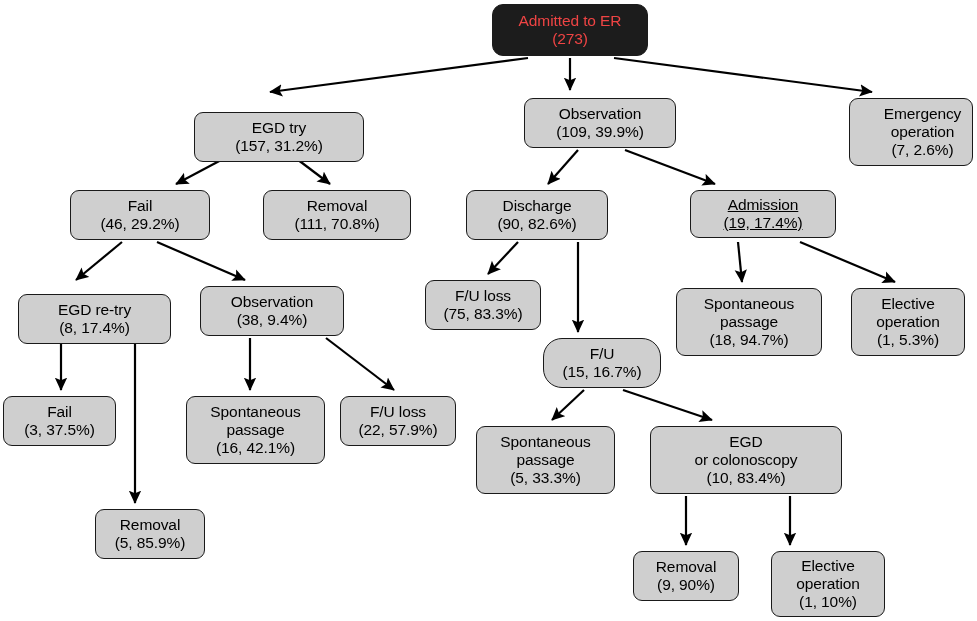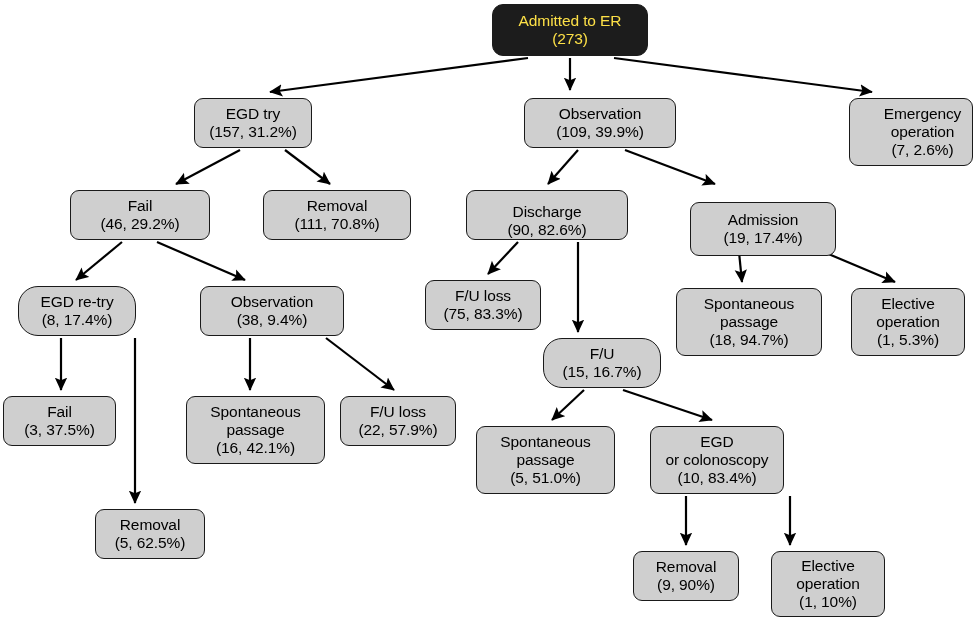--- a/index.html
+++ b/index.html
@@ -37,21 +37,21 @@
     justify-content: center;
     text-align: center;
     font-size: 15.5px;
     line-height: 1.16;
     letter-spacing: -0.1px;
     z-index: 2;
   }
   .node.root {
     background: #1c1c1c;
     border-color: #1c1c1c;
-    color: #fde047;
+    color: #ef4444;
     border-radius: 11px;
   }
   .node .line {
     display: block;
     white-space: nowrap;
   }
 </style>
 </head>
 <body>
 
@@ -86,50 +86,50 @@
         <path d="M 686 496 L 686 545" stroke="#000000" stroke-width="2.2" fill="none" marker-end="url(#arrowhead)"></path>
         <path d="M 790 496 L 790 545" stroke="#000000" stroke-width="2.2" fill="none" marker-end="url(#arrowhead)"></path>
       </g>
   </svg>
 
   <div id="nodes-layer">
       <div class="node root" style="left: 492px; top: 4px; width: 156px; height: 52px;">
         <span class="line">Admitted to ER</span>
         <span class="line">(273)</span>
       </div>
-      <div class="node" style="left: 194px; top: 98px; width: 118px; height: 50px;">
+      <div class="node" style="left: 194px; top: 112px; width: 170px; height: 50px;">
         <span class="line">EGD try</span>
         <span class="line">(157, 31.2%)</span>
       </div>
       <div class="node" style="left: 524px; top: 98px; width: 152px; height: 50px;">
         <span class="line">Observation</span>
         <span class="line">(109, 39.9%)</span>
       </div>
       <div class="node" style="left: 849px; top: 98px; width: 124px; height: 68px; padding-left: 23px;">
         <span class="line">Emergency</span>
         <span class="line">operation</span>
         <span class="line">(7, 2.6%)</span>
       </div>
       <div class="node" style="left: 70px; top: 190px; width: 140px; height: 50px;">
         <span class="line">Fail</span>
         <span class="line">(46, 29.2%)</span>
       </div>
       <div class="node" style="left: 263px; top: 190px; width: 148px; height: 50px;">
         <span class="line">Removal</span>
         <span class="line">(111, 70.8%)</span>
       </div>
-      <div class="node" style="left: 466px; top: 190px; width: 162px; height: 50px; justify-content: flex-end;">
+      <div class="node" style="left: 466px; top: 190px; width: 142px; height: 50px;">
         <span class="line">Discharge</span>
         <span class="line">(90, 82.6%)</span>
       </div>
-      <div class="node" style="left: 690px; top: 202px; width: 146px; height: 54px;">
+      <div class="node" style="left: 690px; top: 190px; width: 146px; height: 48px; text-decoration: underline;">
         <span class="line">Admission</span>
         <span class="line">(19, 17.4%)</span>
       </div>
-      <div class="node" style="left: 18px; top: 286px; width: 118px; height: 50px; border-radius: 20px;">
+      <div class="node" style="left: 18px; top: 294px; width: 153px; height: 50px;">
         <span class="line">EGD re-try</span>
         <span class="line">(8, 17.4%)</span>
       </div>
       <div class="node" style="left: 200px; top: 286px; width: 144px; height: 50px;">
         <span class="line">Observation</span>
         <span class="line">(38, 9.4%)</span>
       </div>
       <div class="node" style="left: 425px; top: 280px; width: 116px; height: 50px;">
         <span class="line">F/U loss</span>
         <span class="line">(75, 83.3%)</span>
@@ -157,30 +157,30 @@
         <span class="line">F/U loss</span>
         <span class="line">(22, 57.9%)</span>
       </div>
       <div class="node" style="left: 543px; top: 338px; width: 118px; height: 50px; border-radius: 19px;">
         <span class="line">F/U</span>
         <span class="line">(15, 16.7%)</span>
       </div>
       <div class="node" style="left: 476px; top: 426px; width: 139px; height: 68px;">
         <span class="line">Spontaneous</span>
         <span class="line">passage</span>
-        <span class="line">(5, 51.0%)</span>
+        <span class="line">(5, 33.3%)</span>
       </div>
-      <div class="node" style="left: 650px; top: 426px; width: 134px; height: 68px;">
+      <div class="node" style="left: 650px; top: 426px; width: 192px; height: 68px;">
         <span class="line">EGD</span>
         <span class="line">or colonoscopy</span>
         <span class="line">(10, 83.4%)</span>
       </div>
       <div class="node" style="left: 95px; top: 509px; width: 110px; height: 50px;">
         <span class="line">Removal</span>
-        <span class="line">(5, 62.5%)</span>
+        <span class="line">(5, 85.9%)</span>
       </div>
       <div class="node" style="left: 633px; top: 551px; width: 106px; height: 50px;">
         <span class="line">Removal</span>
         <span class="line">(9, 90%)</span>
       </div>
       <div class="node" style="left: 771px; top: 551px; width: 114px; height: 66px;">
         <span class="line">Elective</span>
         <span class="line">operation</span>
         <span class="line">(1, 10%)</span>
       </div>

